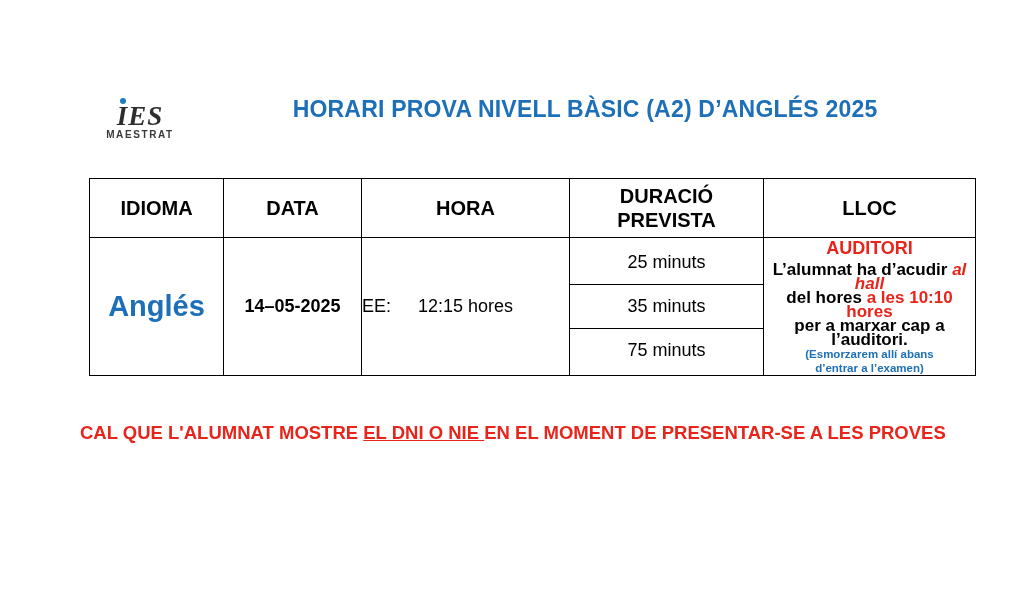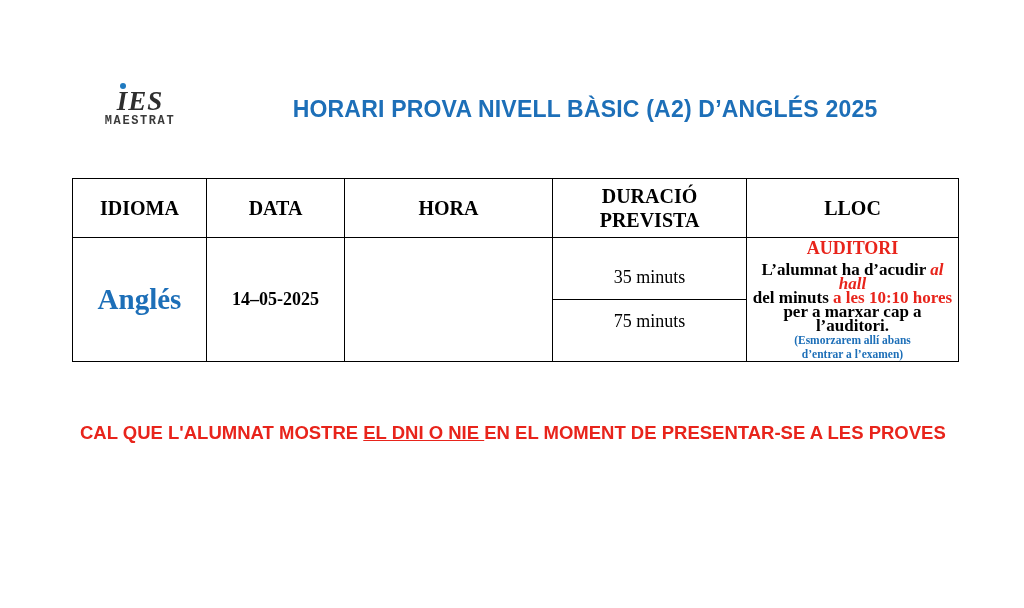--- a/index.html
+++ b/index.html
@@ -20,21 +20,21 @@
   .header {
     position: absolute;
     top: 78px;
     left: 0;
     width: 1024px;
     height: 60px;
   }
   .logo {
     position: absolute;
     left: 95px;
-    top: 8px;
+    top: 23px;
     width: 90px;
     height: 52px;
     text-align: center;
   }
   .logo-mark {
     font-family: "Liberation Serif", serif;
     font-size: 27px;
     font-weight: bold;
     font-style: italic;
     color: #2e2e2e;
@@ -46,46 +46,45 @@
   .logo-mark .dotblue {
     position: absolute;
     left: 3px;
     top: -3px;
     width: 6px;
     height: 6px;
     background: #1f7ac0;
     border-radius: 50%;
   }
   .logo-sub {
-    font-family: Liberation Mono, monospace;
-    font-size: 12px;
+    font-family: Liberation Sans, sans-serif;
+    font-size: 10px;
     font-weight: bold;
     letter-spacing: 1.6px;
     color: #3a3a3a;
     margin-top: -2px;
   }
   .doc-title {
     position: absolute;
     left: 215px;
     top: 18px;
     width: 740px;
     text-align: center;
     font-size: 23px;
     font-weight: bold;
     color: #1d6fb8;
     letter-spacing: 0.2px;
   }
 
   
   .table-wrap {
     position: absolute;
-    left: 72px;
+    left: 89px;
     top: 178px;
     width: 886px;
-    font-family: Liberation Serif, serif;
   }
   table.schedule {
     border-collapse: collapse;
     width: 886px;
     table-layout: fixed;
   }
   table.schedule td, table.schedule th {
     border: 1px solid #000000;
     padding: 0;
     vertical-align: middle;
@@ -215,41 +214,49 @@
       </tr>
     </thead>
     <tbody>
       <tr>
         <td class="cell-idioma">Anglés</td>
         <td class="cell-data">14–05-2025</td>
 
         <td>
           <table class="inner">
             <tbody>
+            <tr>
+              <td class="row-hora">
+                <span class="code">EE:</span><span>12:15 hores</span>
+              </td>
+            </tr>
           </tbody>
             </table>
         </td>
 
         <td>
           <table class="inner">
             <tbody>
+                <tr>
+              <td class="row-dur">25 minuts</td>
+            </tr>
             <tr>
               <td class="row-dur">35 minuts</td>
             </tr>
             <tr>
               <td class="row-dur">75 minuts</td>
             </tr>
           </tbody>
             </table>
         </td>
 
         <td class="cell-lloc">
           <div class="lloc-title">AUDITORI</div>
           <div class="lloc-line"><span>L’alumnat ha d’acudir </span><span class="red-it">al hall</span></div>
-          <div class="lloc-line"><span>del minuts </span><span class="red">a les 10:10 hores</span></div>
+          <div class="lloc-line"><span>del hores </span><span class="red">a les 10:10 hores</span></div>
           <div class="lloc-line">per a marxar cap a l’auditori.</div>
           <div class="lloc-paren">(Esmorzarem allí abans</div>
           <div class="lloc-paren">d’entrar a l’examen)</div>
         </td>
       </tr>
     </tbody>
   </table>
 </div>
 
 <div class="note"><span>CAL QUE L'ALUMNAT MOSTRE </span><u>EL DNI O NIE </u><span>EN EL MOMENT DE PRESENTAR-SE A LES PROVES</span></div>

